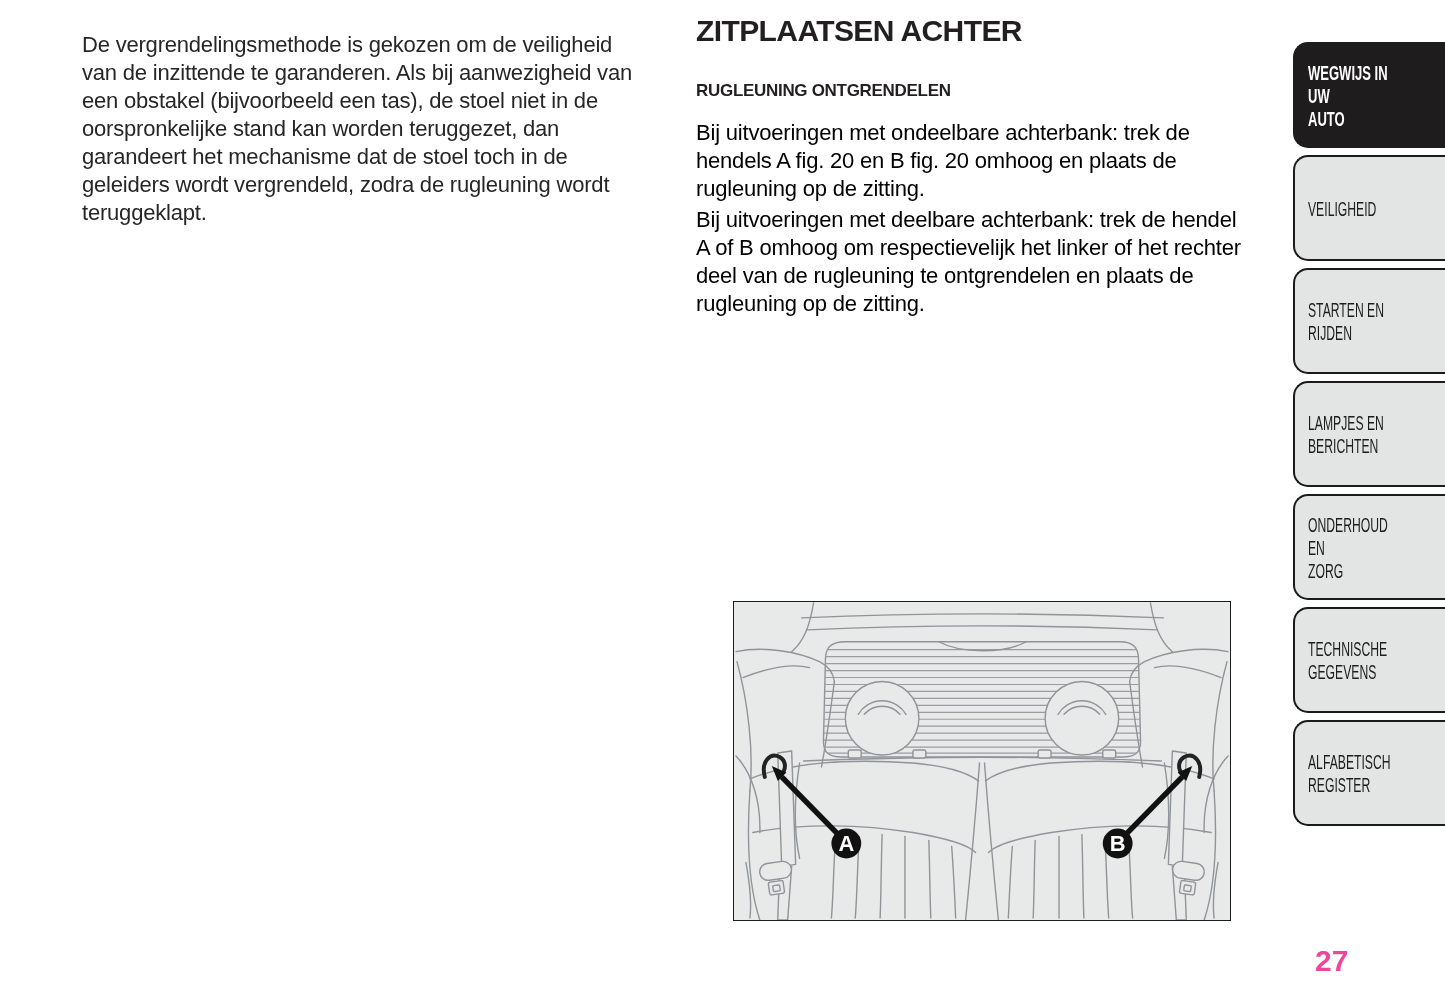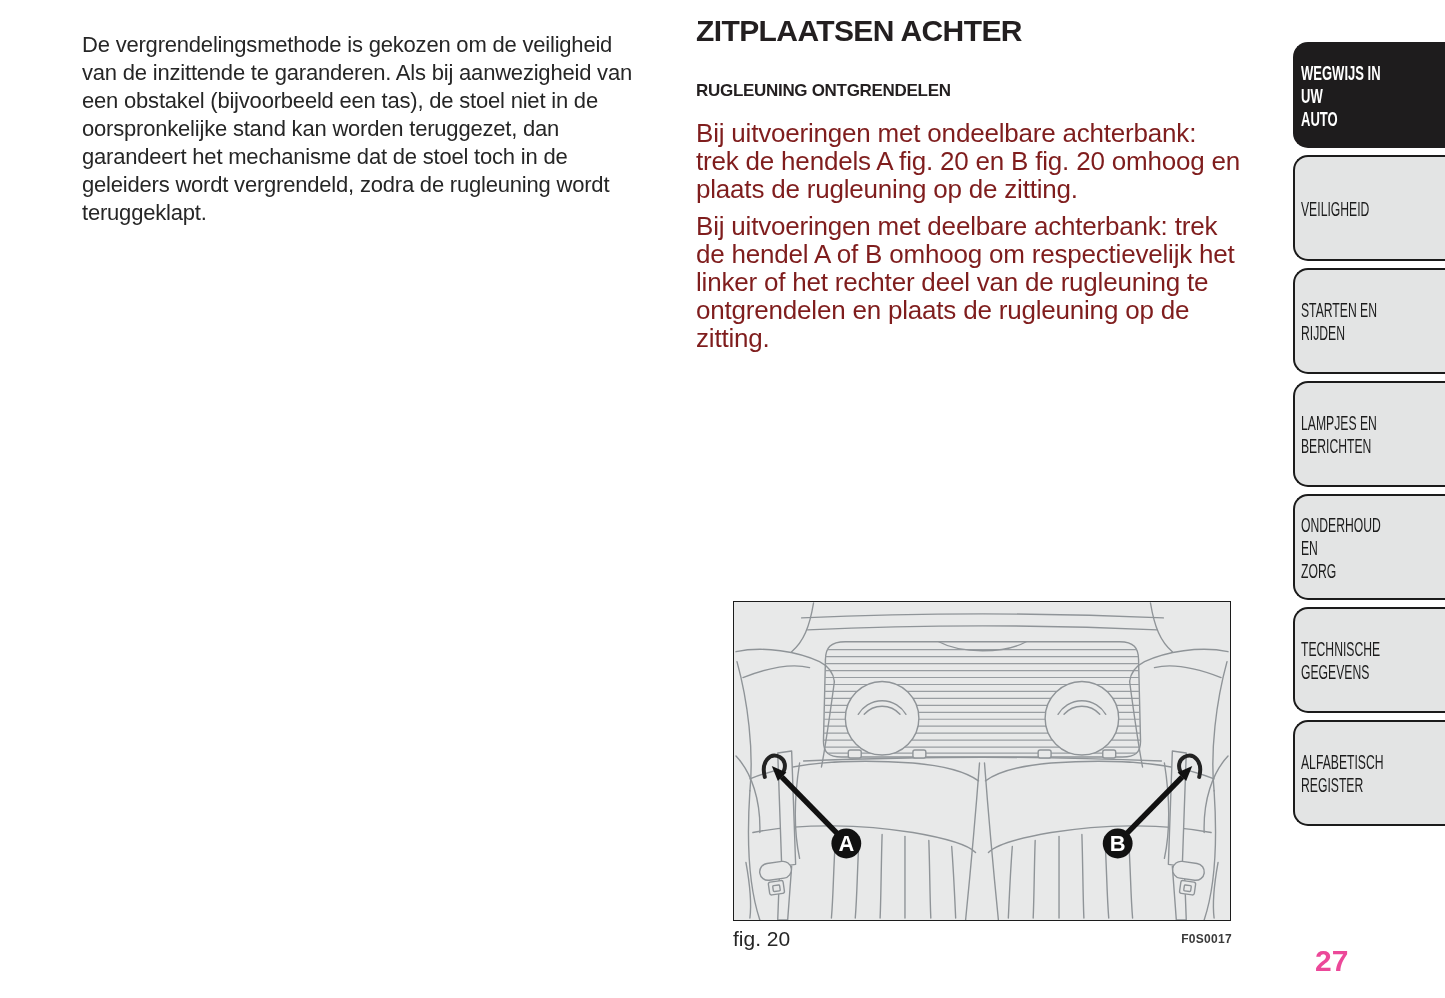--- a/index.html
+++ b/index.html
@@ -25,23 +25,23 @@
   }
   .col-right h1{
     margin:0;font-size:30px;line-height:33px;font-weight:700;
     letter-spacing:-0.6px;color:#231f20;
   }
   .col-right h2{
     margin:30px 0 0 0;font-size:17px;line-height:28px;font-weight:700;
     letter-spacing:-0.3px;color:#231f20;
   }
   .col-right p{
-    margin:14px 0 0 0;font-size:26px;line-height:28px;letter-spacing:-0.2px;color:#7f1d1d;
-  }
-  .col-right p + p{margin-top:9px;}
+    margin:14px 0 0 0;font-size:22px;line-height:28px;letter-spacing:-0.2px;color:#000000;
+  }
+  .col-right p + p{margin-top:3px;}
 
   
   .figure-block{
     position:absolute;left:733px;top:601px;width:499px;
   }
   .figure-frame{
     width:496px;height:318px;
     background:#e8e9e9;
     border:1.5px solid #1c1c1c;
   }
@@ -67,21 +67,21 @@
   .sidebar{
     position:absolute;top:42px;right:0;width:152px;
   }
   .tab{
     box-sizing:border-box;
     height:106px;margin-bottom:7px;
     background:#e3e4e4;
     border:2.5px solid #1b1b1b;border-right:none;
     border-radius:15px 0 0 15px;
     display:flex;align-items:center;
-    padding-left:6px;
+    padding-left:13px;
     overflow:hidden;
   }
   .tab-label{
     display:block;width:240px;
     white-space:pre-line;
     font-size:21px;line-height:23px;color:#1d1d1d;
     transform:scaleX(0.58);transform-origin:left center;
   }
   .tab-active{
     background:#1e1c1d;border-color:#1e1c1d;
@@ -188,24 +188,20 @@
         </g>
 
         <g>
           <line class="fig-arrow" x1="395" y1="233" x2="451" y2="176"></line>
           <polygon class="fig-black" points="461,165 446.3,171.6 454.9,180"></polygon>
           <circle class="fig-black" cx="386" cy="243" r="15"></circle>
           <text class="callout-letter" x="386" y="251" text-anchor="middle">B</text>
         </g>
       </svg>
     </div>
-    <div class="figure-caption-row">
-      <span class="figure-caption">fig. 20</span>
-      <span class="figure-code">F0S0017</span>
-    </div>
   </div>
 
   <div class="sidebar">
     <div class="tab tab-active">
       <span class="tab-label">WEGWIJS IN UW
 AUTO</span>
     </div>
     <div class="tab">
       <span class="tab-label">VEILIGHEID</span>
     </div>

